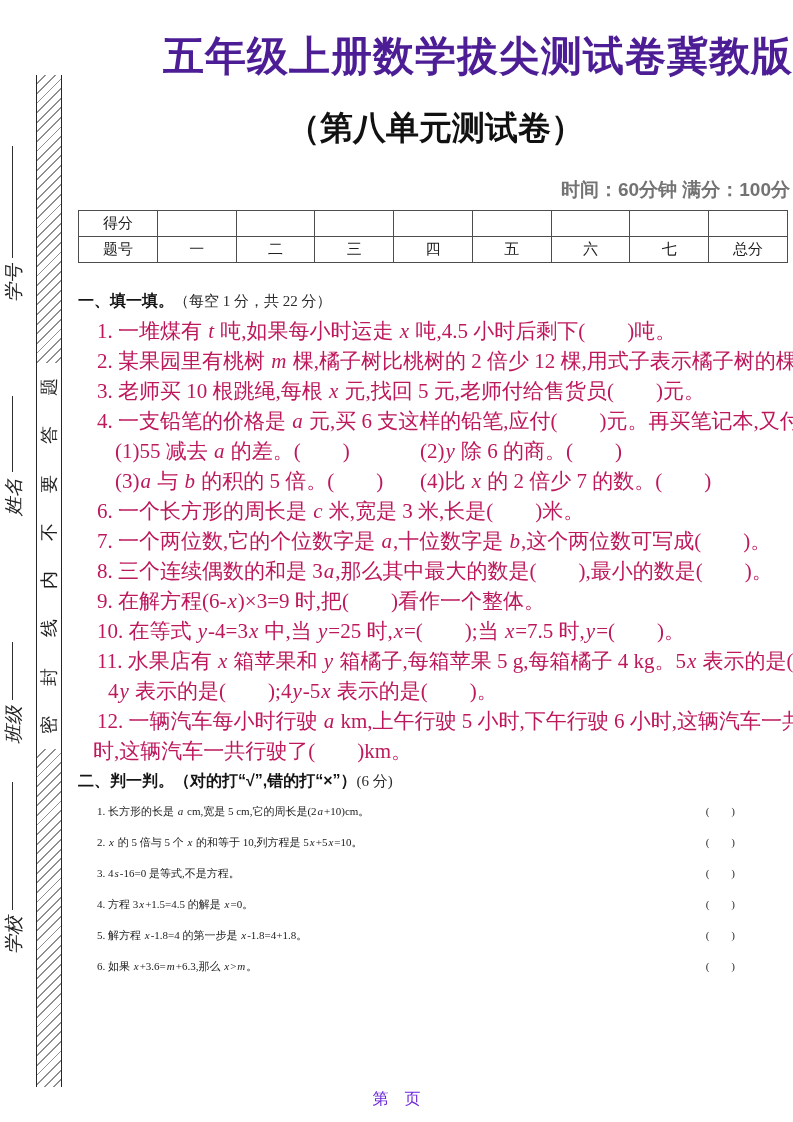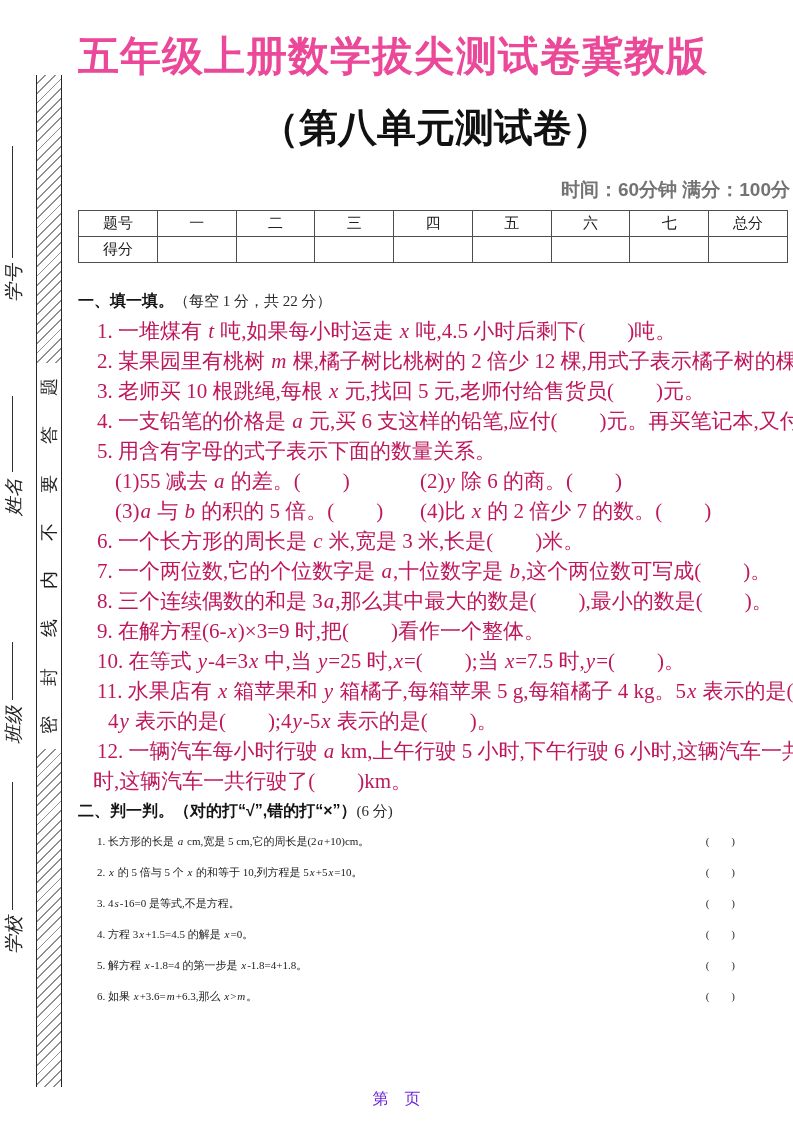--- a/index.html
+++ b/index.html
@@ -22,23 +22,23 @@
       display:flex;flex-direction:column;}
   .hatch{background:repeating-linear-gradient(135deg,rgba(0,0,0,0) 0 5.5px,#8f8f8f 5.5px 6.8px);}
   .hatch-top{height:288px;}
   .hatch-bottom{flex:1;}
   .seal-chars{height:386px;display:flex;flex-direction:column;justify-content:space-around;
       align-items:center;font-size:18px;color:#1e1e1e;font-family:"Liberation Serif",serif;}
   .seal-chars span{transform:rotate(-90deg);line-height:1;}
 
   
   .main{position:absolute;left:78px;top:0;width:715px;}
-  .title{margin:30px 0 0 0;text-align:left;font-size:41px;line-height:52px;font-weight:800;
-      letter-spacing:1px;font-family:"Liberation Sans",sans-serif;color:#ec4899;}
-  .subtitle{margin:24px 0 0 0;text-align:center;font-size:39px;line-height:44px;font-weight:700;
+  .title{margin:30px 0 0 0;text-align:right;font-size:41px;line-height:52px;font-weight:800;
+      letter-spacing:1px;font-family:"Liberation Sans",sans-serif;color:#4c1d95;}
+  .subtitle{margin:24px 0 0 0;text-align:center;font-size:33px;line-height:44px;font-weight:700;
       font-family:"Liberation Sans",sans-serif;color:#111;}
   .meta{margin-top:28px;text-align:right;font-size:19px;line-height:24px;font-weight:700;
       font-family:"Liberation Sans",sans-serif;padding-right:3px;color:#737373;}
 
   table.score{border-collapse:collapse;table-layout:fixed;width:710px;margin-top:8px;}
   table.score td{border:1px solid #4d4d4d;height:25px;text-align:center;
       font-family:"Liberation Sans",sans-serif;font-size:15px;color:#202020;padding:0;}
 
   .sec-head{font-family:"Liberation Sans",sans-serif;font-weight:700;font-size:16px;
       line-height:30px;white-space:nowrap;color:#141414;}
@@ -98,52 +98,51 @@
   </div>
 
   <div class="main">
     <h1 class="title">五年级上册数学拔尖测试卷冀教版</h1>
     <h2 class="subtitle">（第八单元测试卷）</h2>
     <div class="meta">时间：60分钟  满分：100分</div>
 
     <table class="score">
       <tbody>
           <tr>
+        <td>得分</td>
+        <td></td>
+        <td></td>
+        <td></td>
+        <td></td>
+        <td></td>
+        <td></td>
+        <td></td>
+        <td></td>
+      </tr>
+      <tr>
         <td>题号</td>
         <td>一</td>
         <td>二</td>
         <td>三</td>
         <td>四</td>
         <td>五</td>
         <td>六</td>
         <td>七</td>
         <td>总分</td>
-      </tr>
-      <tr>
-        <td>得分</td>
-        <td></td>
-        <td></td>
-        <td></td>
-        <td></td>
-        <td></td>
-        <td></td>
-        <td></td>
-        <td></td>
       </tr>
     </tbody>
       </table>
 
     <div class="sec-head s1-head">
       <span>一、填一填。</span><span class="note">（每空 1 分，共 22 分）</span>
     </div>
     <div class="line ind1">1. 一堆煤有 <i class="v">t</i> 吨,如果每小时运走 <i class="v">x</i> 吨,4.5 小时后剩下(　　)吨。</div>
     <div class="line ind1">2. 某果园里有桃树 <i class="v">m</i> 棵,橘子树比桃树的 2 倍少 12 棵,用式子表示橘子树的棵数是(　　)。</div>
     <div class="line ind1">3. 老师买 10 根跳绳,每根 <i class="v">x</i> 元,找回 5 元,老师付给售货员(　　)元。</div>
     <div class="line ind1">4. 一支铅笔的价格是 <i class="v">a</i> 元,买 6 支这样的铅笔,应付(　　)元。再买笔记本,又付出 6 元,一共付了(　　)元。</div>
-    <div class="line ind1">5. 用含有字母的式子表示下面的数量关系。</div>
     <div class="line sub-row">
       <span class="c1">(1)55 减去 <i class="v">a</i> 的差。(　　)</span>
       <span>(2)<i class="v">y</i> 除 6 的商。(　　)</span>
     </div>
     <div class="line sub-row">
       <span class="c1">(3)<i class="v">a</i> 与 <i class="v">b</i> 的积的 5 倍。(　　)</span>
       <span>(4)比 <i class="v">x</i> 的 2 倍少 7 的数。(　　)</span>
     </div>
     <div class="line ind1">6. 一个长方形的周长是 <i class="v">c</i> 米,宽是 3 米,长是(　　)米。</div>
     <div class="line ind1">7. 一个两位数,它的个位数字是 <i class="v">a</i>,十位数字是 <i class="v">b</i>,这个两位数可写成(　　)。</div>

